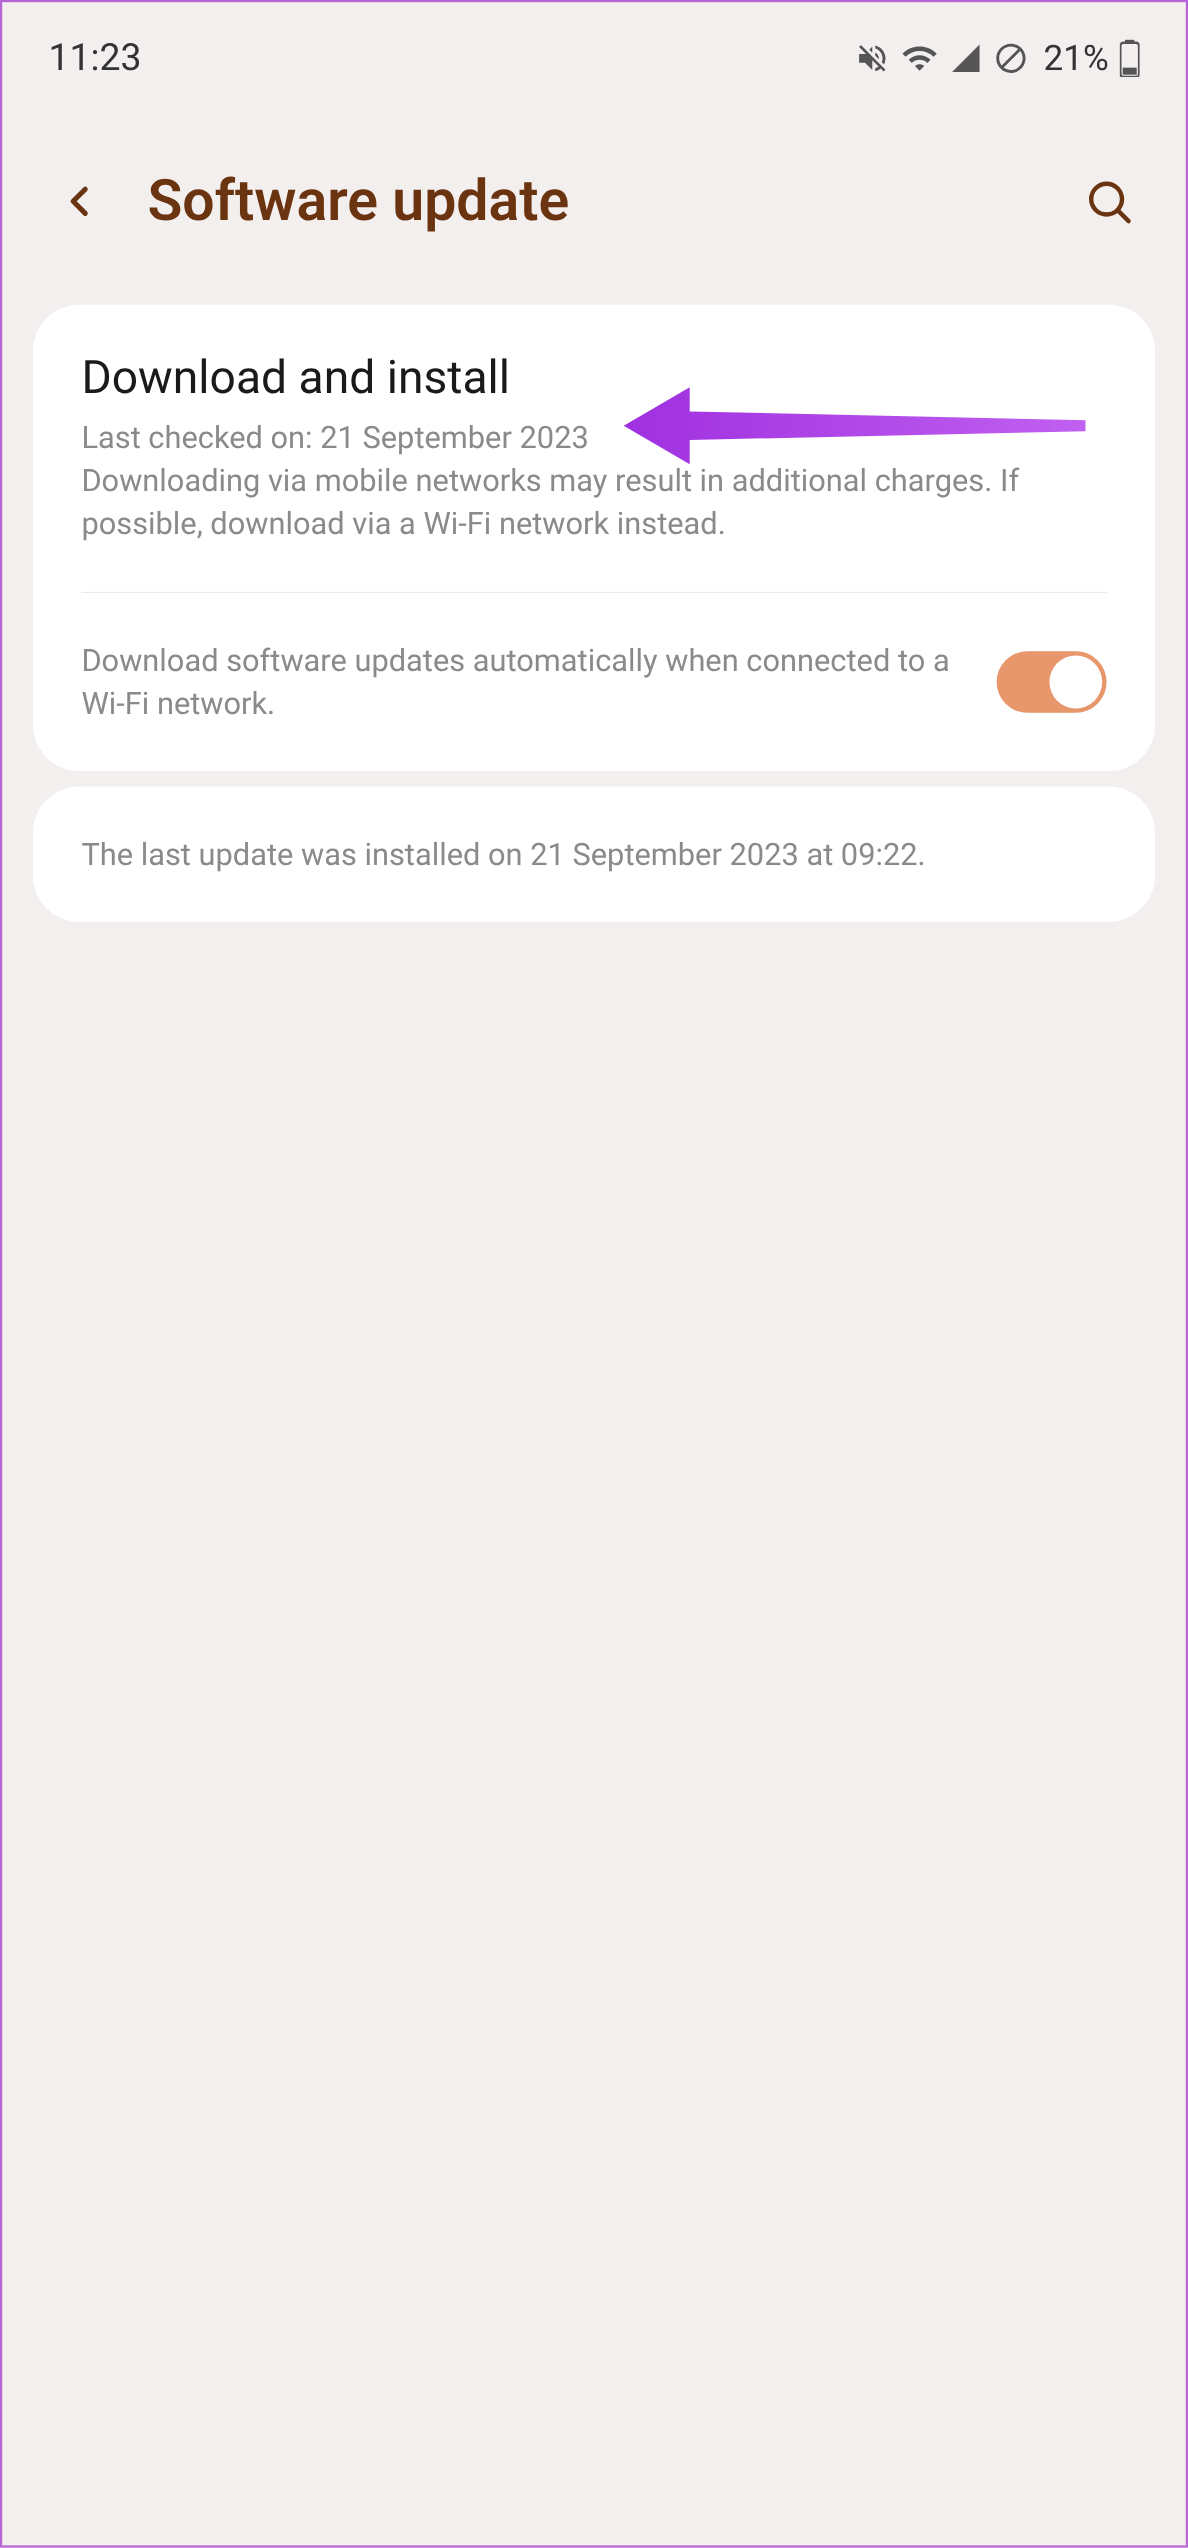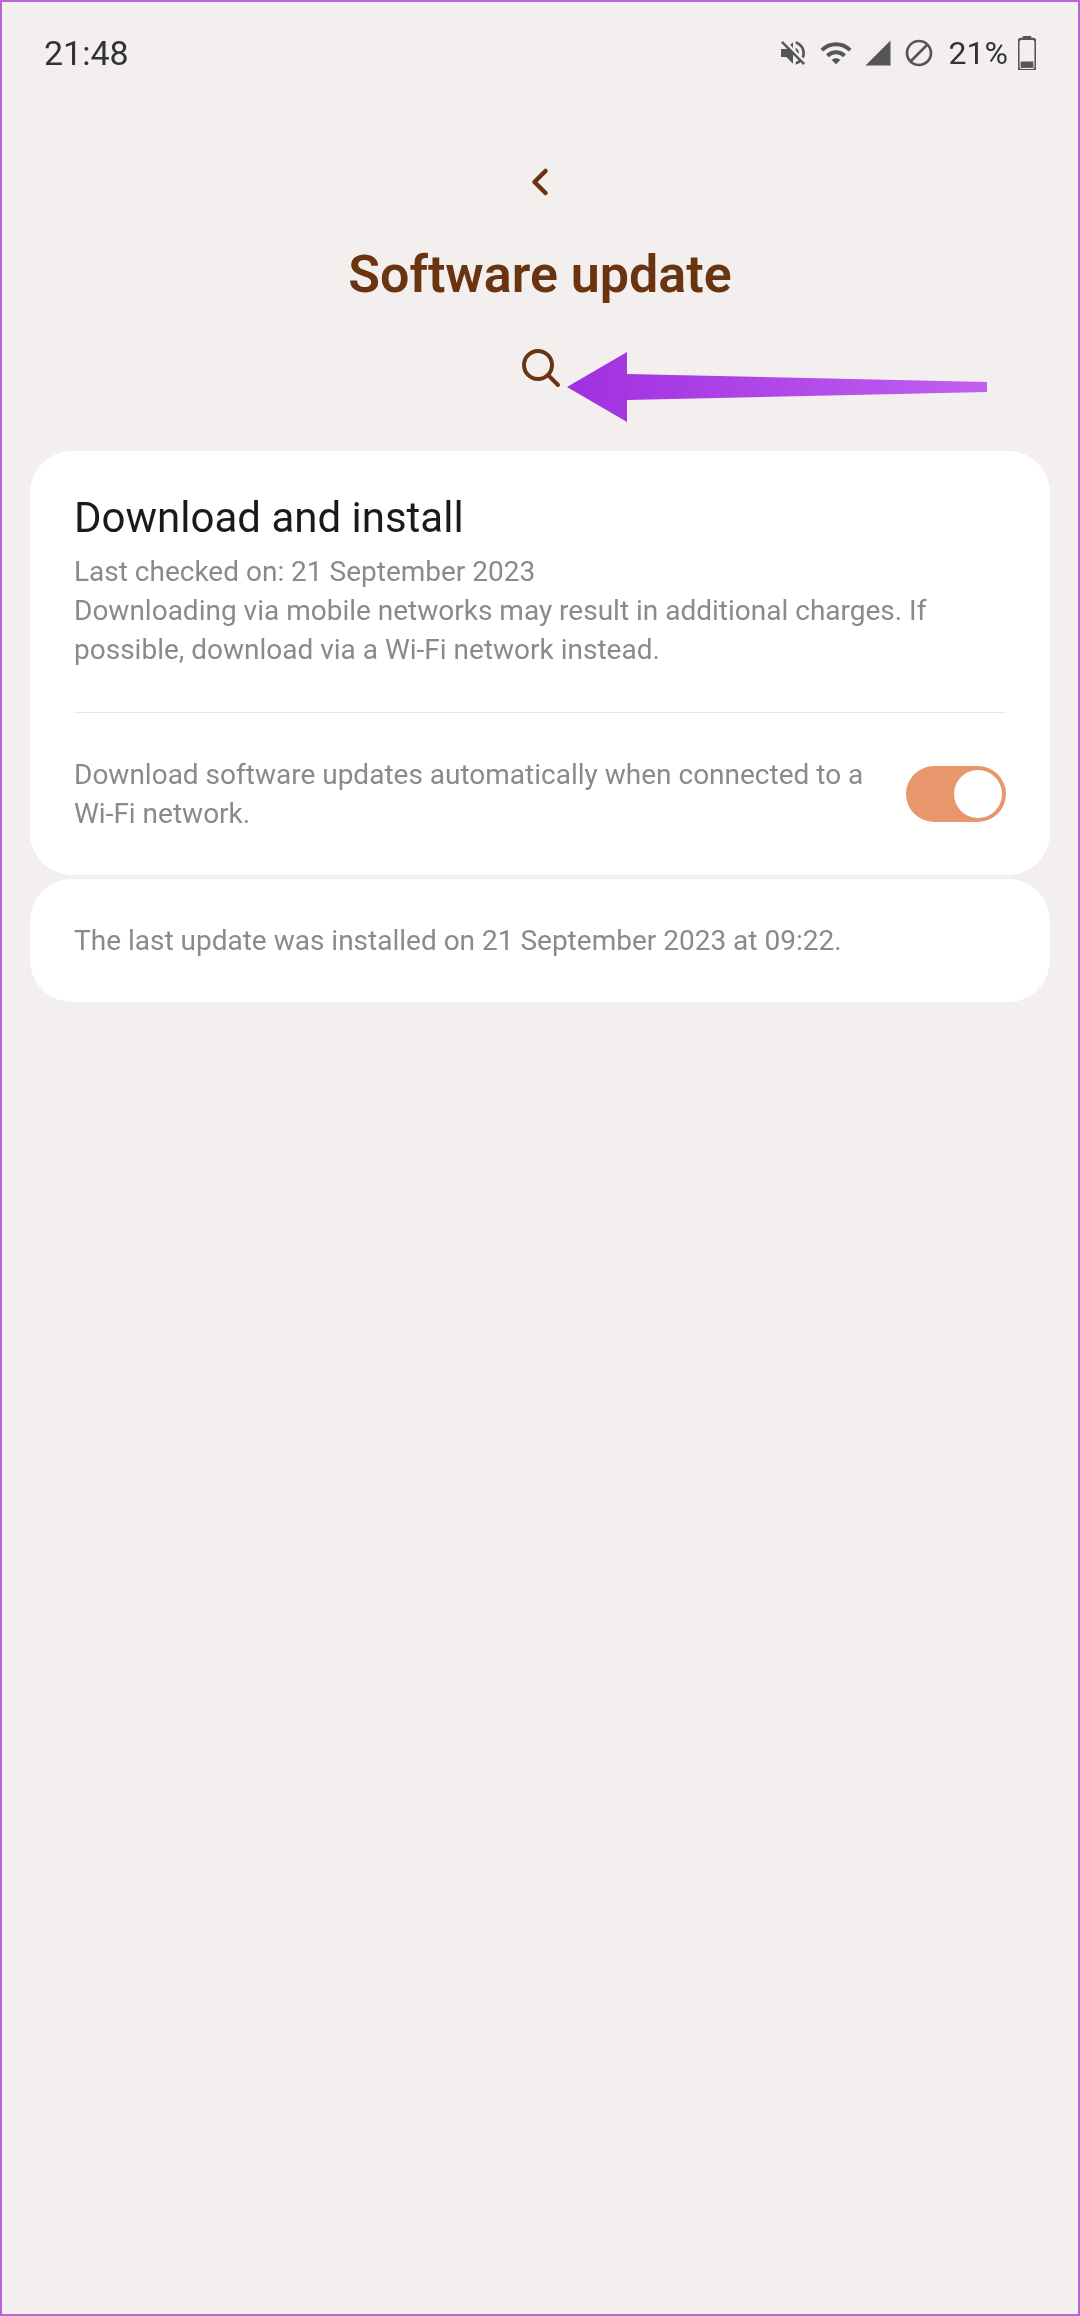--- a/index.html
+++ b/index.html
@@ -39,21 +39,20 @@
   .battery-text {
     font-size: 32px;
     color: #333;
     margin-left: 4px;
   }
   .header {
     display: flex;
     align-items: center;
     padding: 60px 40px 50px 40px;
     gap: 32px;
-    flex-direction: column;
   }
   .back-btn {
     width: 60px;
     height: 60px;
     display: flex;
     align-items: center;
     justify-content: center;
     cursor: pointer;
   }
   .header-title {
@@ -66,21 +65,21 @@
     width: 60px;
     height: 60px;
     display: flex;
     align-items: center;
     justify-content: center;
     cursor: pointer;
   }
   .card {
     background: #fff;
     border-radius: 42px;
-    margin: 4px 28px;
+    margin: 14px 28px;
     overflow: hidden;
   }
   .setting-item {
     padding: 42px 44px;
     cursor: pointer;
   }
   .setting-item.with-toggle {
     display: flex;
     align-items: center;
     gap: 30px;
@@ -128,21 +127,21 @@
     position: absolute;
     top: 340px;
     left: 565px;
     pointer-events: none;
   }
 </style>
 </head>
 <body>
 
 <div class="status-bar">
-  <div class="status-time">21:48</div>
+  <div class="status-time">11:23</div>
   <div class="status-icons">
     <svg width="32" height="32" viewBox="0 0 24 24">
         <path d="M16.5 12c0-1.77-1.02-3.29-2.5-4.03v2.21l2.45 2.45c.03-.2.05-.41.05-.63zm2.5 0c0 .94-.2 1.82-.54 2.64l1.51 1.51C20.63 14.91 21 13.5 21 12c0-4.28-2.99-7.86-7-8.77v2.06c2.89.86 5 3.54 5 6.71zM4.27 3L3 4.27 7.73 9H3v6h4l5 5v-6.73l4.25 4.25c-.67.52-1.42.93-2.25 1.18v2.06c1.38-.31 2.63-.95 3.69-1.81L19.73 21 21 19.73l-9-9L4.27 3zM12 4L9.91 6.09 12 8.18V4z"></path>
       </svg>
     <svg width="34" height="34" viewBox="0 0 24 24">
         <path d="M1 9l2 2c4.97-4.97 13.03-4.97 18 0l2-2C16.93 2.93 7.08 2.93 1 9zm8 8l3 3 3-3c-1.65-1.66-4.34-1.66-6 0zm-4-4l2 2c2.76-2.76 7.24-2.76 10 0l2-2C15.14 9.14 8.87 9.14 5 13z"></path>
       </svg>
     <svg width="30" height="30" viewBox="0 0 24 24">
         <path d="M2 22h20V2z"></path>
       </svg>

